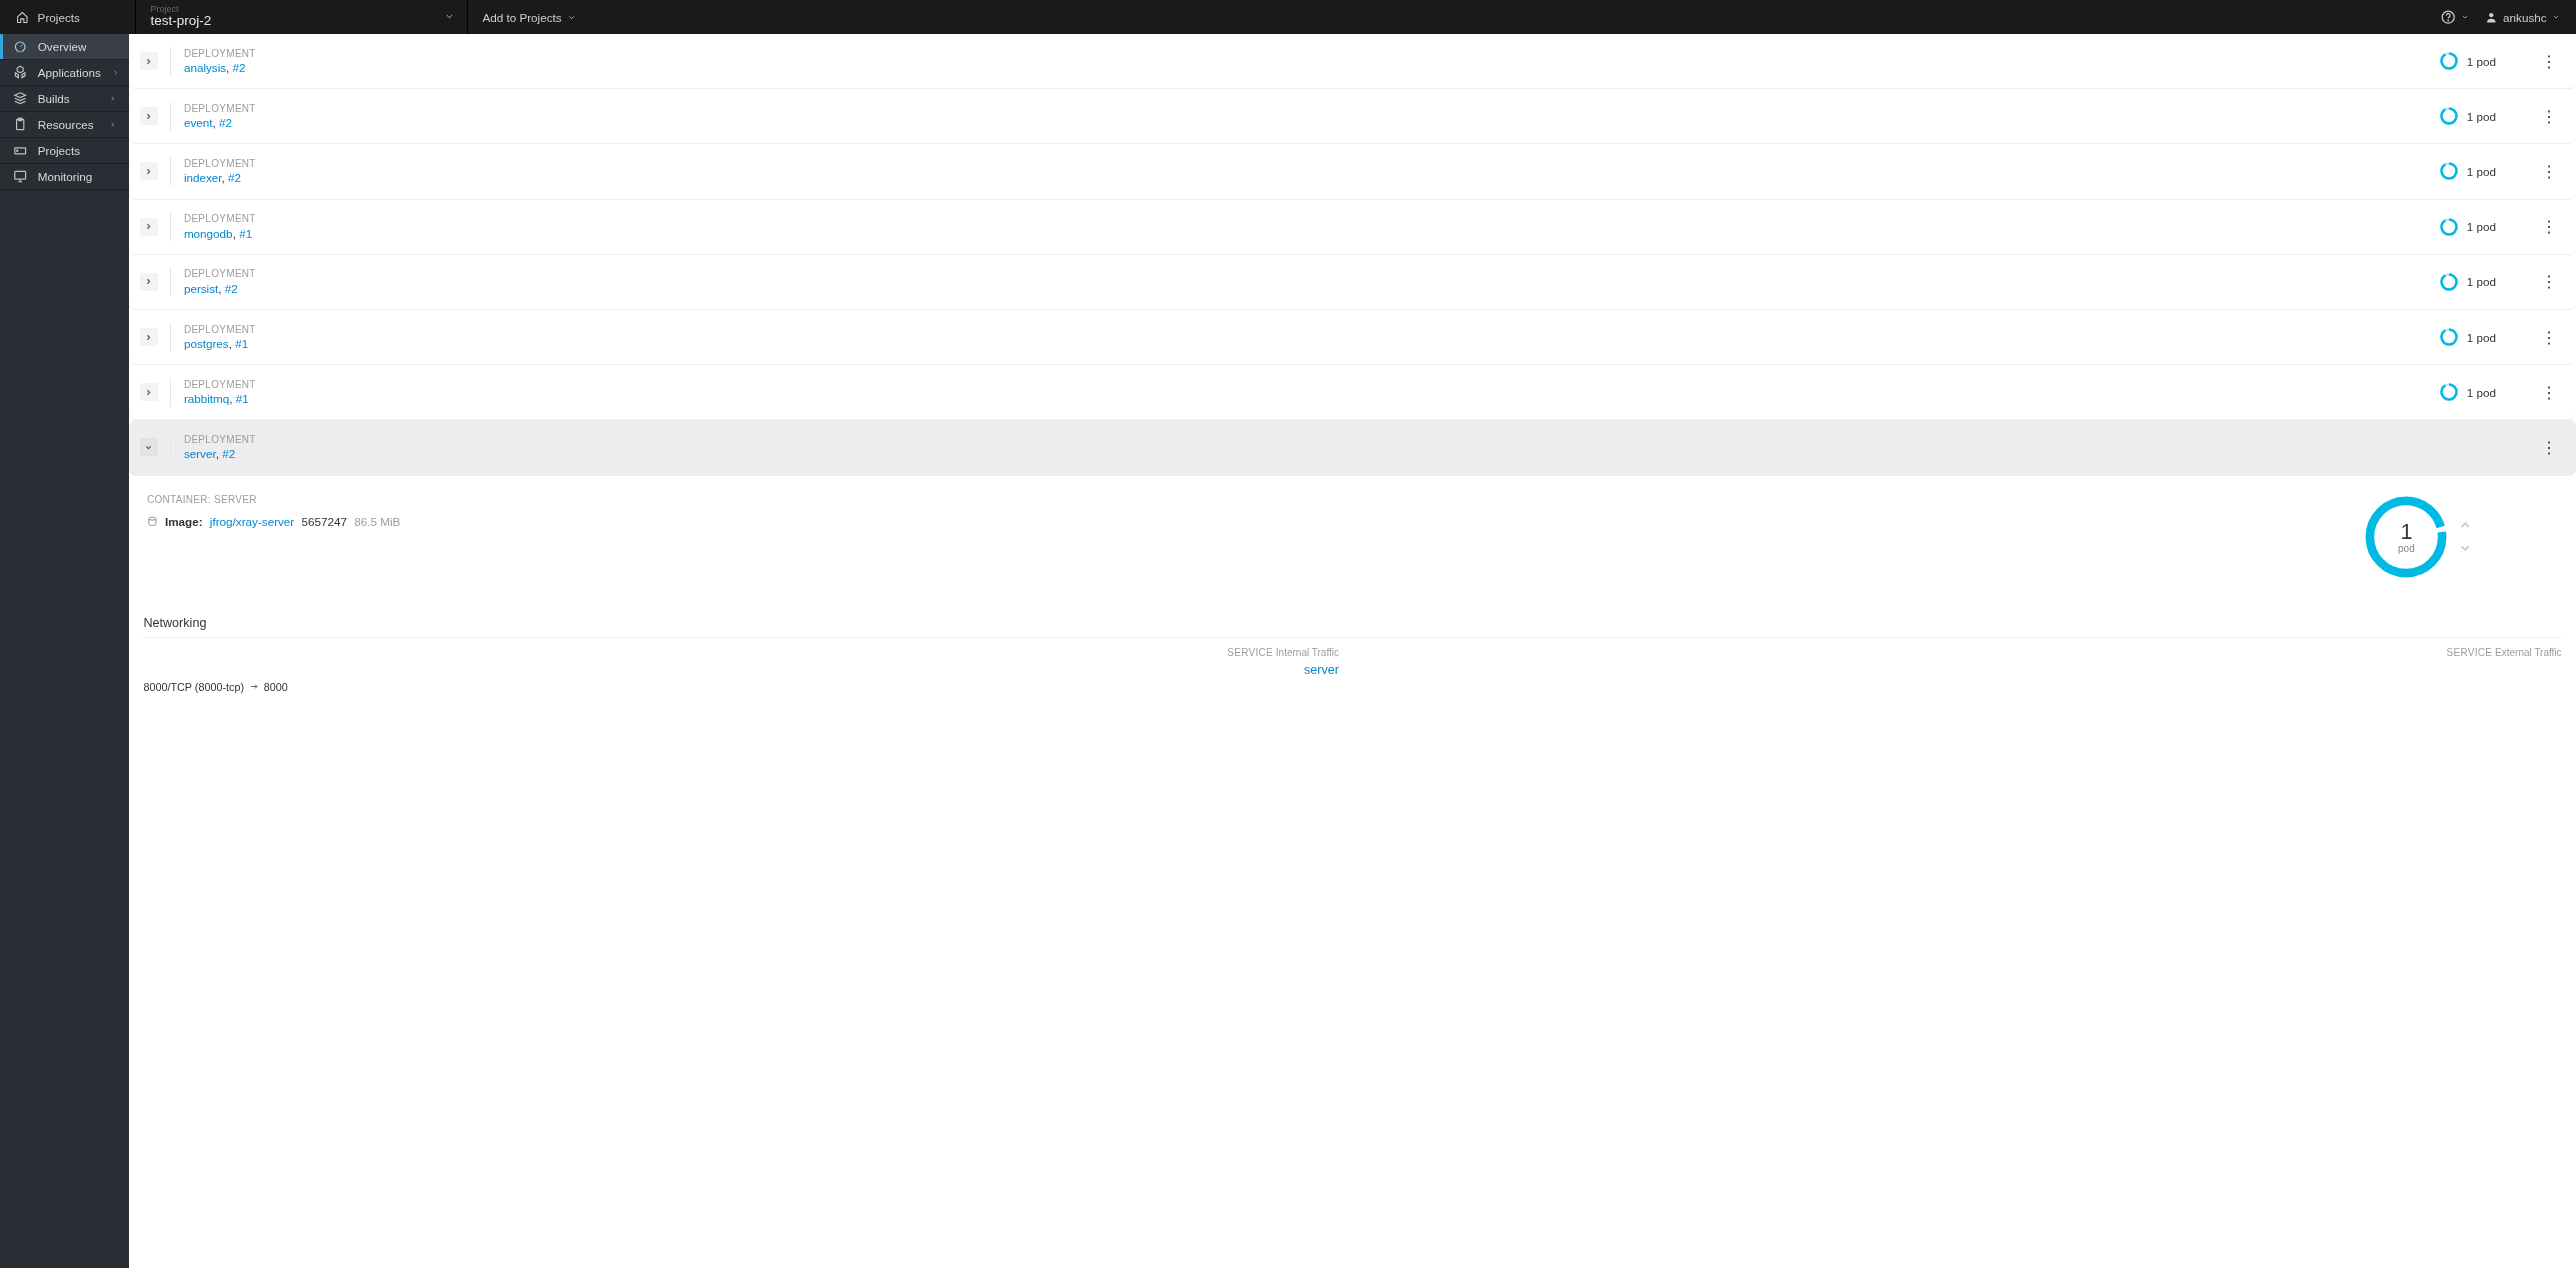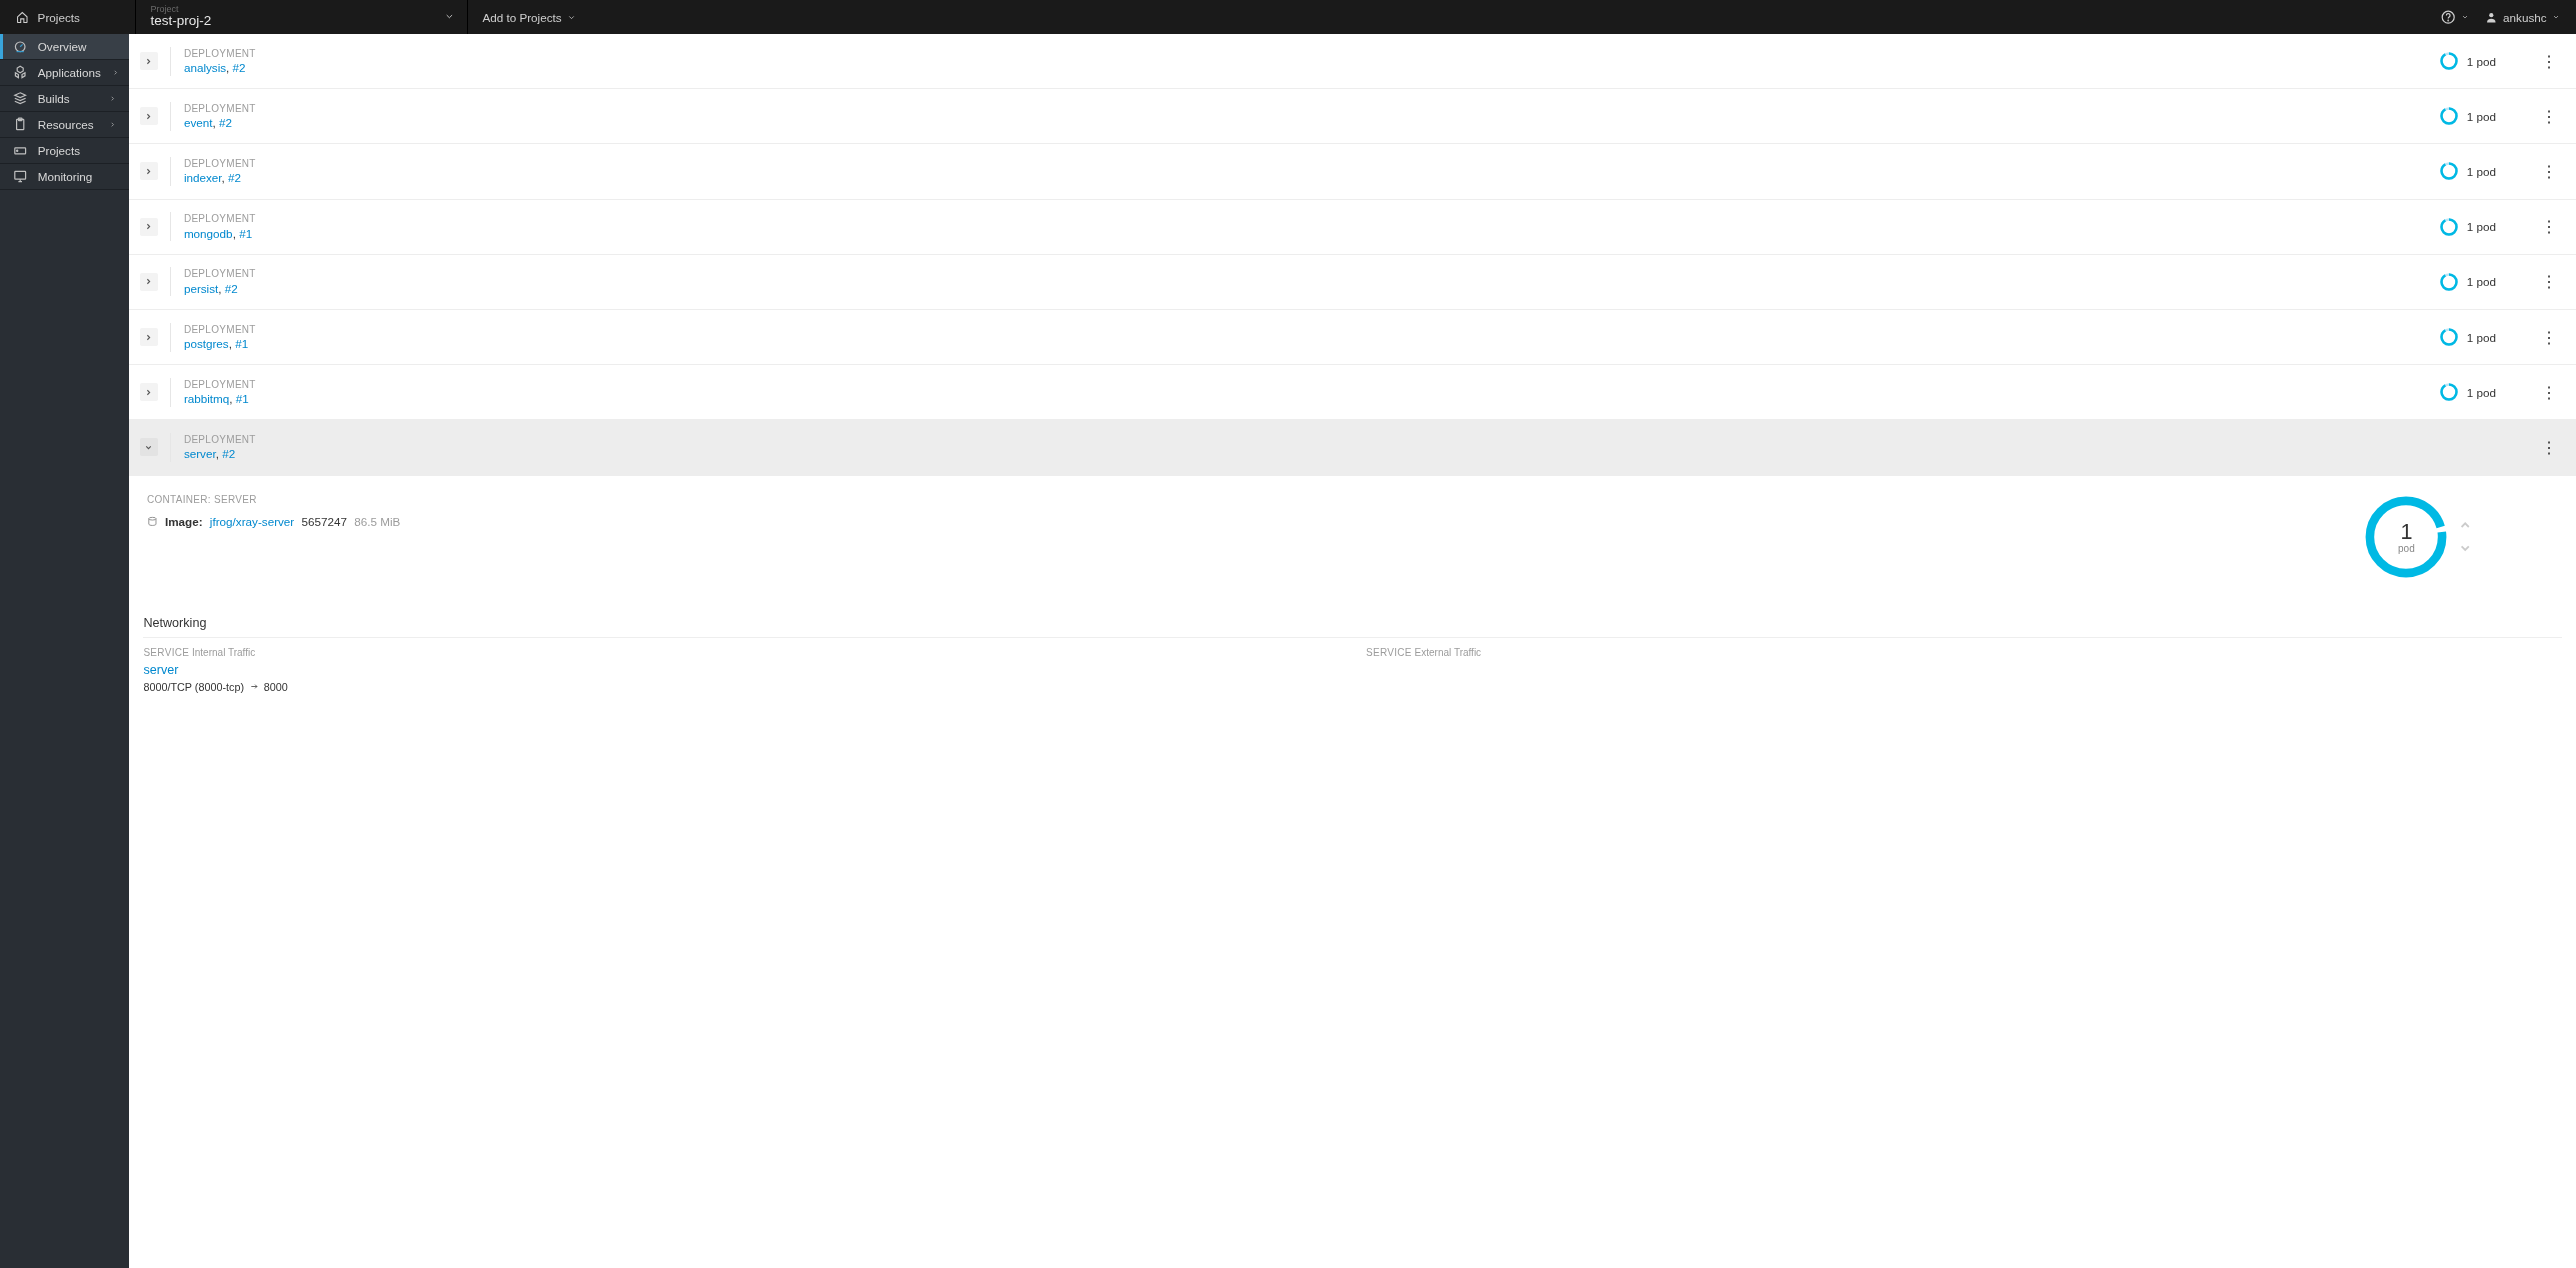--- a/index.html
+++ b/index.html
@@ -28,21 +28,21 @@
 .sidebar .navitem.active { background: #383f47; }
 .sidebar .navitem.active::before { content: ""; position: absolute; left: 0; top: 0; bottom: 0; width: 2.7px; background: #39a5dc; }
 .sidebar .navitem .chev { margin-left: auto; opacity: .7; }
 .sidebar .navitem .ico { width: 14.4px; display: inline-flex; justify-content: center; opacity: .9; }
 .sidebar .navitem.active .ico svg path, .sidebar .navitem.active .ico svg rect { stroke: #39a5dc; }
 .sidebar .navitem .lbl { font-size: 11.7px; }
 
 .content { flex: 1; overflow-y: auto; background: #fff; }
 
 
-.deploy-row { display: flex; align-items: center; padding: 12.6px 20px 12.6px 10.8px; border-bottom: 0.9px solid #ededed; }
+.deploy-row { display: flex; align-items: center; padding: 12.6px 20px 12.6px 10.8px; border-bottom: 0.9px solid #ededed; border-radius: 7px; }
 .deploy-row .exp { width: 18px; height: 18px; border-radius: 1.8px; background: #f3f3f3; display: flex; align-items: center; justify-content: center; margin-right: 12.6px; font-size: 10px; color: #555; cursor: pointer; }
 .deploy-row .divider { width: 0.9px; height: 29px; background: #e6e6e6; margin-right: 12.6px; }
 .deploy-row .meta .type { font-size: 10px; letter-spacing: 0.3px; color: #9c9c9c; }
 .deploy-row .meta { line-height: 14.4px; }
 .deploy-row .fill { flex: 1; }
 .deploy-row .pod { display: flex; align-items: center; gap: 7.2px; margin-right: 45px; }
 .deploy-row .kebab { font-size: 16px; color: #333; cursor: pointer; letter-spacing: -0.9px; }
 
 .podring-sm { width: 20px; height: 20px; }
 .podring-sm svg circle.bg { stroke: #bde6f7; }
@@ -63,21 +63,21 @@
 .podring-lg { width: 86px; height: 86px; position: relative; }
 .podring-lg svg { width: 86px; height: 86px; }
 .podring-lg .center { position: absolute; inset: 0; display: flex; flex-direction: column; align-items: center; justify-content: center; }
 .podring-lg .center .n { font-size: 21.6px; font-weight: 300; color: #333; }
 .podring-lg .center .t { font-size: 10px; color: #888; margin-top: -1.8px; }
 .scalers { display: flex; flex-direction: column; gap: 9px; }
 .scalers .btn { cursor: pointer; opacity: .5; }
 
 .networking { margin-top: 36px; padding: 0 0 27px 0; }
 .networking h3 { font-size: 12.6px; font-weight: 400; color: #333; border-bottom: 0.9px solid #eee; padding-bottom: 7.2px; margin-bottom: 9px; }
-.networking .cols { display: flex; gap: 27px; }
+.networking .cols { display: flex; gap: 27px; text-align: right; }
 .networking .col { flex: 1; }
 .networking .col .hdr { font-size: 10px; color: #9c9c9c; margin-bottom: 5.4px; }
 .networking .col .hdr .s1 { letter-spacing: 0.3px; }
 .networking .svc-name { color: #0088ce; font-size: 12.6px; }
 .networking .ports { font-size: 10.8px; color: #333; margin-top: 3.6px; display: flex; align-items: center; gap: 3.6px; }
 
 </style>
 </head>
 <body>
 

